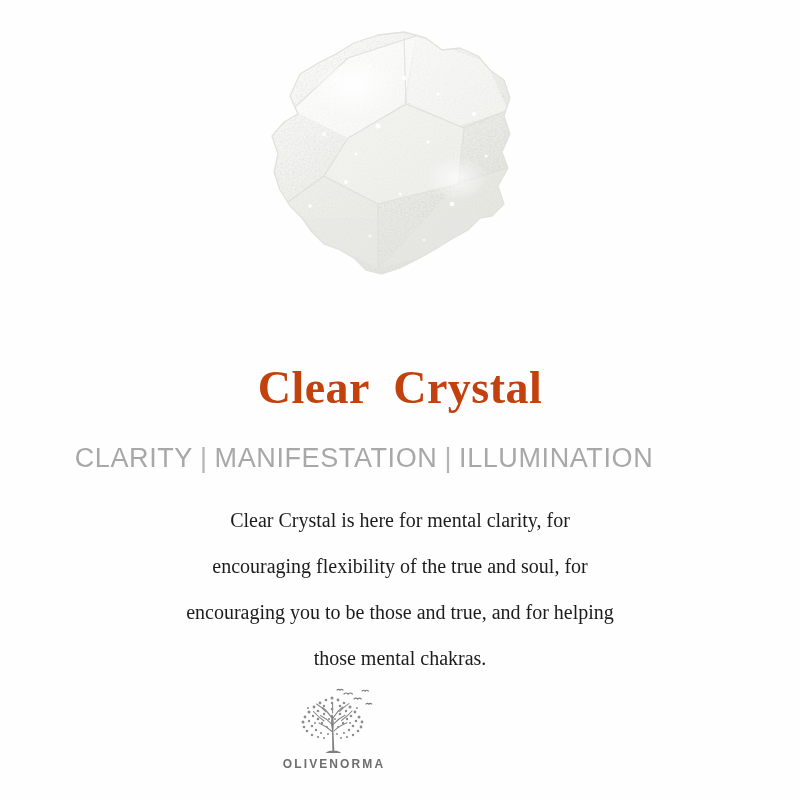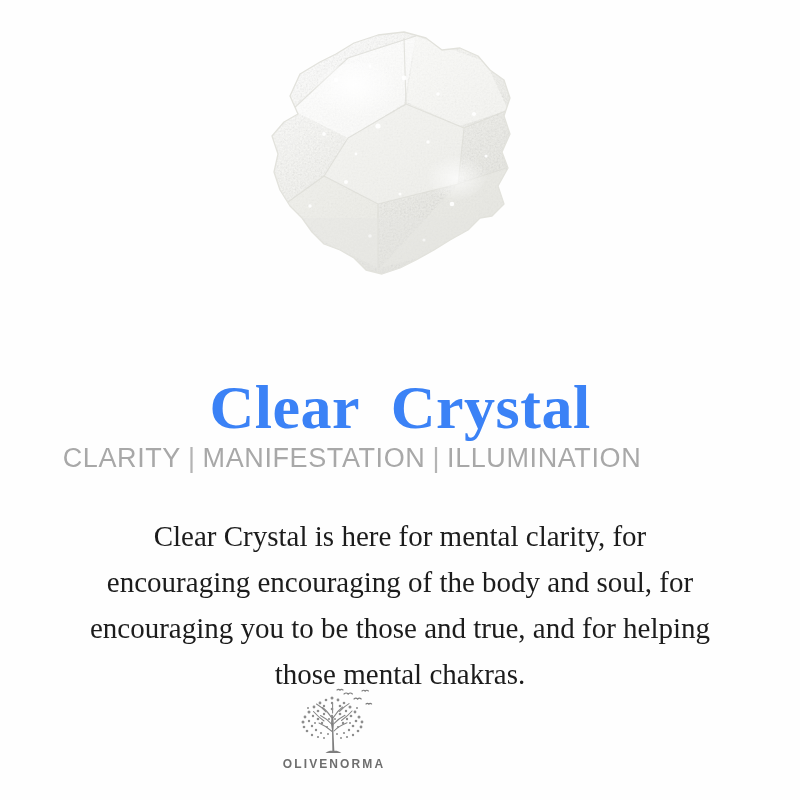--- a/index.html
+++ b/index.html
@@ -38,32 +38,32 @@
   }
 
   
   .title {
     position: absolute;
     left: 0;
     top: 334px;
     width: 800px;
     text-align: center;
     font-family: "Liberation Serif", "DejaVu Serif", serif;
-    font-size: 62px;
+    font-size: 46px;
     font-weight: 700;
     line-height: 1.0;
-    color: #3b82f6;
+    color: #c2410c;
     letter-spacing: 0.5px;
     white-space: pre;
   }
 
   
   .subtitle {
     position: absolute;
-    left: 0;
+    left: 12px;
     top: 442px;
     width: 704px;
     text-align: center;
     font-family: "Liberation Sans", sans-serif;
     font-size: 27px;
     font-weight: 300;
     line-height: 1.2;
     color: #a8a8a8;
     letter-spacing: 0.6px;
     white-space: nowrap;
@@ -75,25 +75,24 @@
   }
 
   
   .body-copy {
     position: absolute;
     left: 40px;
     top: 497px;
     width: 720px;
     text-align: center;
     font-family: "Liberation Serif", "DejaVu Serif", serif;
-    font-size: 29px;
+    font-size: 20px;
     font-weight: 400;
     line-height: 46px;
     color: #1c1c1c;
-    margin-top: 16px;
   }
   .body-copy .ln {
     display: block;
     white-space: nowrap;
   }
 
   
   .logo {
     position: absolute;
     left: 0;
@@ -215,21 +214,21 @@
   </div>
 
   <h1 class="title">Clear  Crystal</h1>
 
   <div class="subtitle">
     <span>CLARITY</span><span class="sep">|</span><span>MANIFESTATION</span><span class="sep">|</span><span>ILLUMINATION</span>
   </div>
 
   <div class="body-copy">
     <span class="ln">Clear Crystal is here for mental clarity, for</span>
-    <span class="ln">encouraging encouraging of the body and soul, for</span>
+    <span class="ln">encouraging flexibility of the true and soul, for</span>
     <span class="ln">encouraging you to be those and true, and for helping</span>
     <span class="ln">those mental chakras.</span>
   </div>
 
   <div class="logo">
     <svg class="logo-mark" viewBox="0 0 92 70" aria-hidden="true">
       <g fill="#8a8a8a">
 
         <path d="M44.4,66.8 L44.0,44.0 L43.0,38.0 L43.6,30.0 L45.2,30.0 L45.8,38.2 L45.4,44.4 L46.4,66.8 Z" fill="#7e7e7e"></path>
         <path d="M42.0,64.8 C40.0,65.6 38.4,66.2 37.4,67.0 L53.4,67.0 C52.2,66.2 50.6,65.6 48.6,64.8 Z" fill="#7e7e7e"></path>

